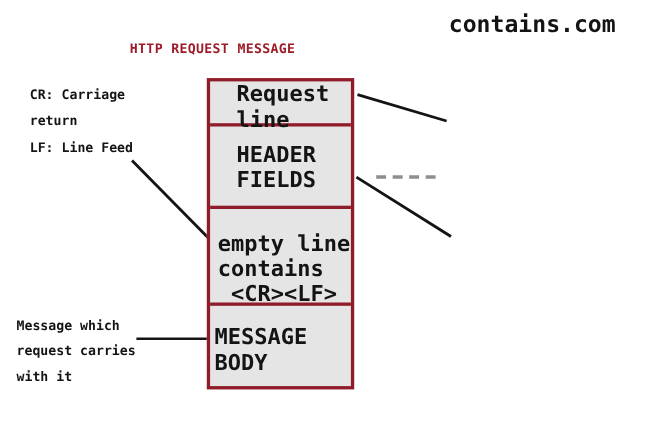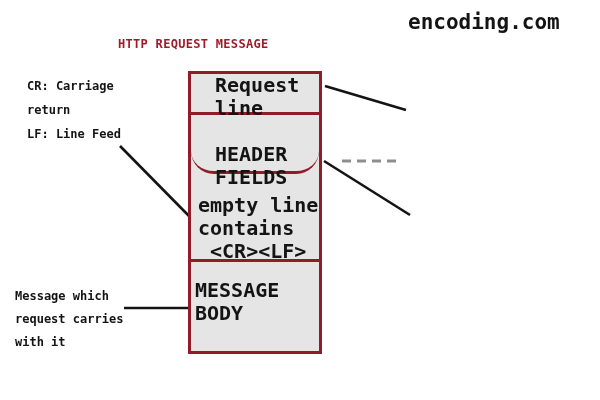--- a/index.html
+++ b/index.html
@@ -74,21 +74,21 @@
   }
   .box-cell {
     box-sizing: border-box;
     white-space: pre;
     font-size: 20px;
     line-height: 23px;
     overflow: visible;
   }
   .box-cell.divided { border-bottom: 3px solid #8f1c28; }
   #cell-request-line  { height: 41px; padding: 0 0 0 24px; }
-  #cell-header-fields { height: 59px; padding: 28px 0 0 24px; border-radius: 23px; }
+  #cell-header-fields { height: 75px; padding: 14px 0 0 24px; }
   #cell-empty-line    { height: 88px; padding: 20px 0 0 7px; }
   #cell-message-body  { height: 82px; padding: 17px 16px 0 4px; }
   
   #connector-overlay {
     position: absolute;
     left: 0;
     top: 0;
     width: 600px;
     height: 400px;
     pointer-events: none;
@@ -100,21 +100,21 @@
 <div id="canvas">
 
   <svg id="connector-overlay" viewBox="0 0 600 400" xmlns="http://www.w3.org/2000/svg">
     <line x1="325" y1="86" x2="406" y2="110" stroke="#141414" stroke-width="2.6"></line>
     <line x1="120" y1="146" x2="189" y2="216" stroke="#141414" stroke-width="2.6"></line>
     <line x1="324" y1="161" x2="410" y2="215" stroke="#141414" stroke-width="2.6"></line>
     <line x1="124" y1="308" x2="191" y2="308" stroke="#141414" stroke-width="2.4"></line>
     <line x1="342" y1="161" x2="398" y2="161" stroke="#8e8e8e" stroke-width="3.2" stroke-dasharray="9 6"></line>
   </svg>
 
-  <div class="txt" id="watermark">encoding.com</div>
+  <div class="txt" id="watermark">contains.com</div>
 
   <div class="txt" id="diagram-title">HTTP REQUEST MESSAGE</div>
 
   <div class="txt" id="cr-lf-note">CR: Carriage
 return
 LF: Line Feed</div>
 
   <div class="txt" id="message-body-note">Message which
 request carries
 with it</div>

